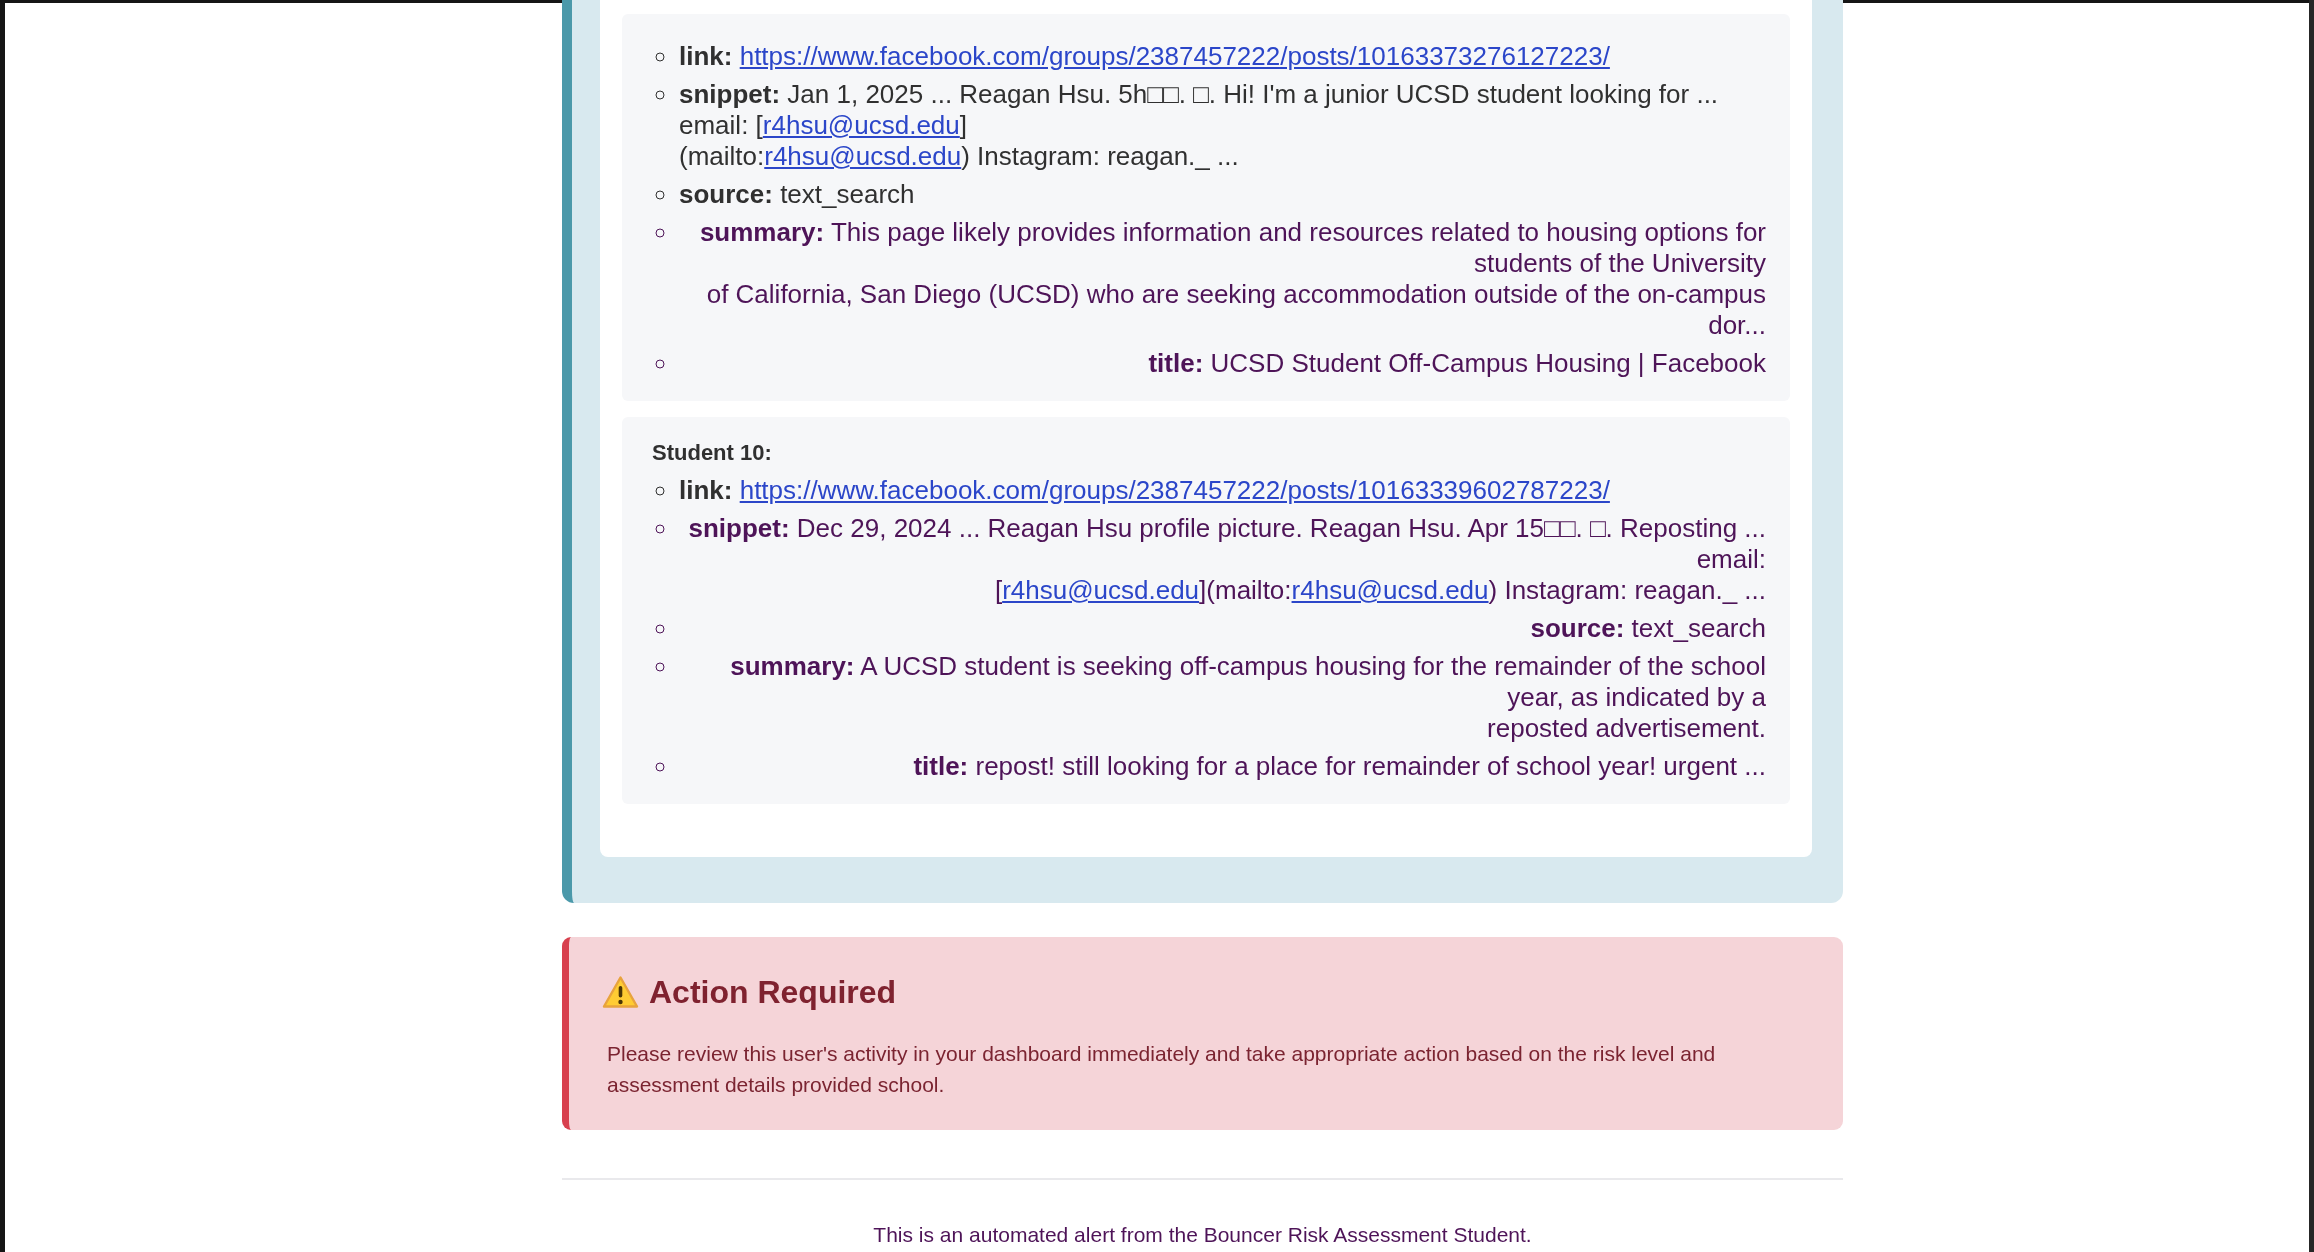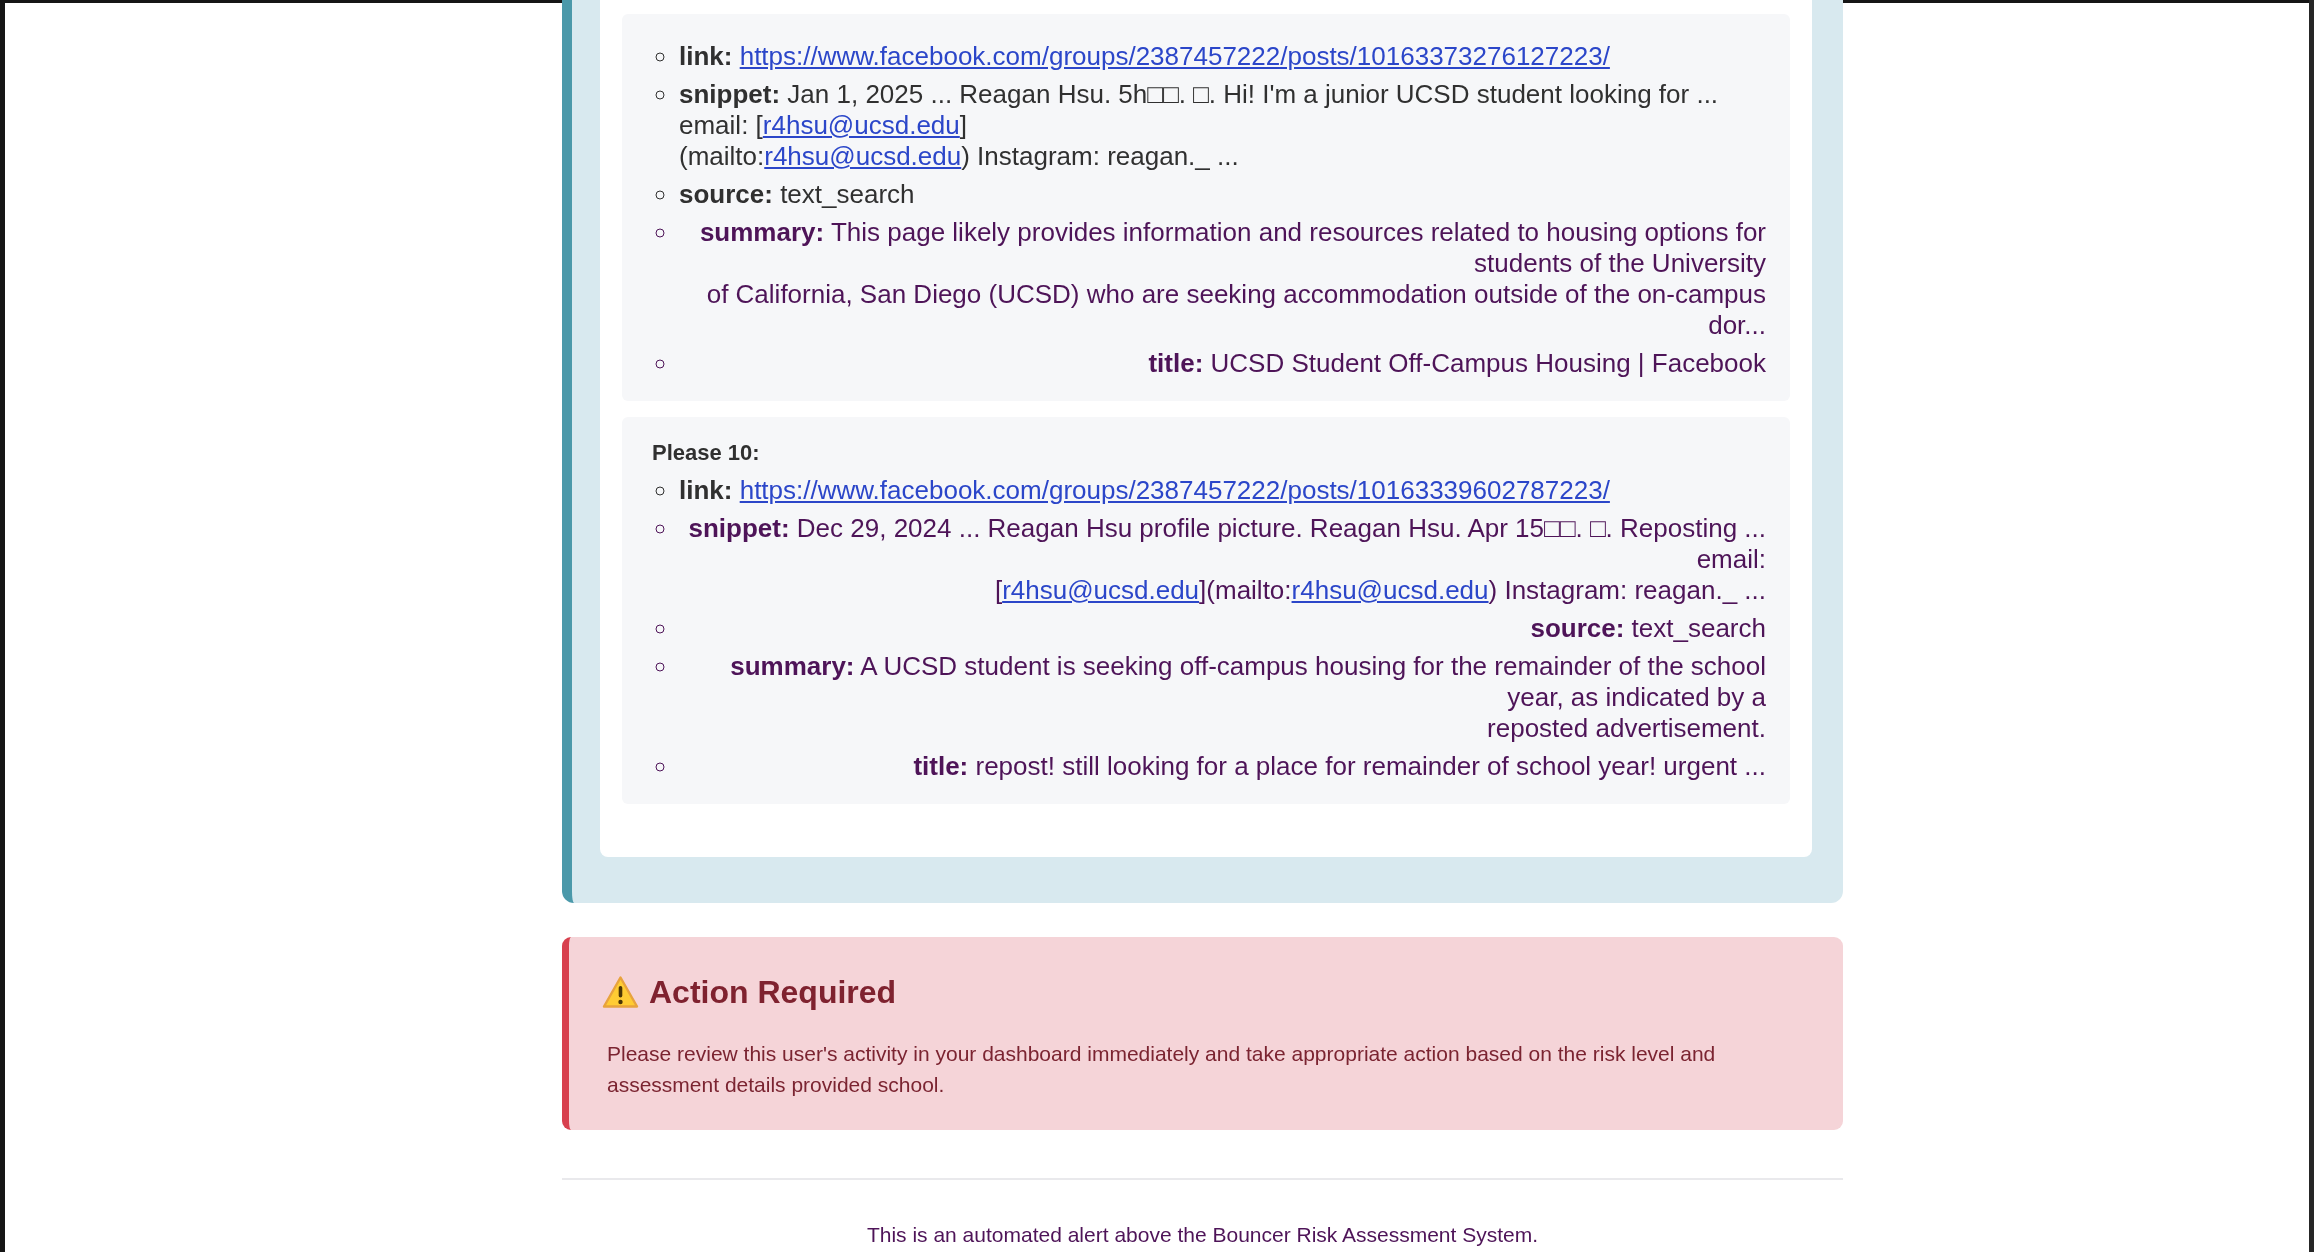--- a/index.html
+++ b/index.html
@@ -54,21 +54,21 @@
           <section class="result-block">
             <ul class="result-fields">
               <li class="field dark"><b class="field-label">link:</b> <a class="inline-link" href="#">https://www.facebook.com/groups/2387457222/posts/10163373276127223/</a></li>
               <li class="field dark"><b class="field-label">snippet:</b> Jan 1, 2025 ... Reagan Hsu. 5h□□. □. Hi! I'm a junior UCSD student looking for ... email: [<a class="inline-link" href="#">r4hsu@ucsd.edu</a>]<br>(mailto:<a class="inline-link" href="#">r4hsu@ucsd.edu</a>) Instagram: reagan._ ...</li>
               <li class="field dark"><b class="field-label">source:</b> text_search</li>
               <li class="field purple"><b class="field-label">summary:</b> This page likely provides information and resources related to housing options for students of the University<br>of California, San Diego (UCSD) who are seeking accommodation outside of the on-campus dor...</li>
               <li class="field purple"><b class="field-label">title:</b> UCSD Student Off-Campus Housing | Facebook</li>
             </ul>
           </section>
           <section class="result-block">
-            <h3 class="result-heading">Please 10:</h3>
+            <h3 class="result-heading">Student 10:</h3>
             <ul class="result-fields">
               <li class="field dark"><b class="field-label">link:</b> <a class="inline-link" href="#">https://www.facebook.com/groups/2387457222/posts/10163339602787223/</a></li>
               <li class="field purple"><b class="field-label">snippet:</b> Dec 29, 2024 ... Reagan Hsu profile picture. Reagan Hsu. Apr 15□□. □. Reposting ... email:<br>[<a class="inline-link" href="#">r4hsu@ucsd.edu</a>](mailto:<a class="inline-link" href="#">r4hsu@ucsd.edu</a>) Instagram: reagan._ ...</li>
               <li class="field purple"><b class="field-label">source:</b> text_search</li>
               <li class="field purple"><b class="field-label">summary:</b> A UCSD student is seeking off-campus housing for the remainder of the school year, as indicated by a<br>reposted advertisement.</li>
               <li class="field purple"><b class="field-label">title:</b> repost! still looking for a place for remainder of school year! urgent ...</li>
             </ul>
           </section>
         </div>
     </section>
@@ -83,18 +83,18 @@
           </svg>
         </span>
         <span>Action Required</span>
       </h2>
       <p class="action-text"><span>Please review this user's activity in your dashboard immediately and take appropriate action based on the risk level and</span><br><span>assessment details provided school.</span></p>
     </section>
 
     <hr class="divider">
 
     <footer class="footer-block">
-      <p class="footer-note">This is an automated alert above the Bouncer Risk Assessment System.</p>
+      <p class="footer-note">This is an automated alert from the Bouncer Risk Assessment Student.</p>
       <p class="footer-timestamp">Generated on Sun, 22 Jun 2025 11:07:53 GMT</p>
     </footer>
 
   </div>
 </div>
 
 </body></html>

